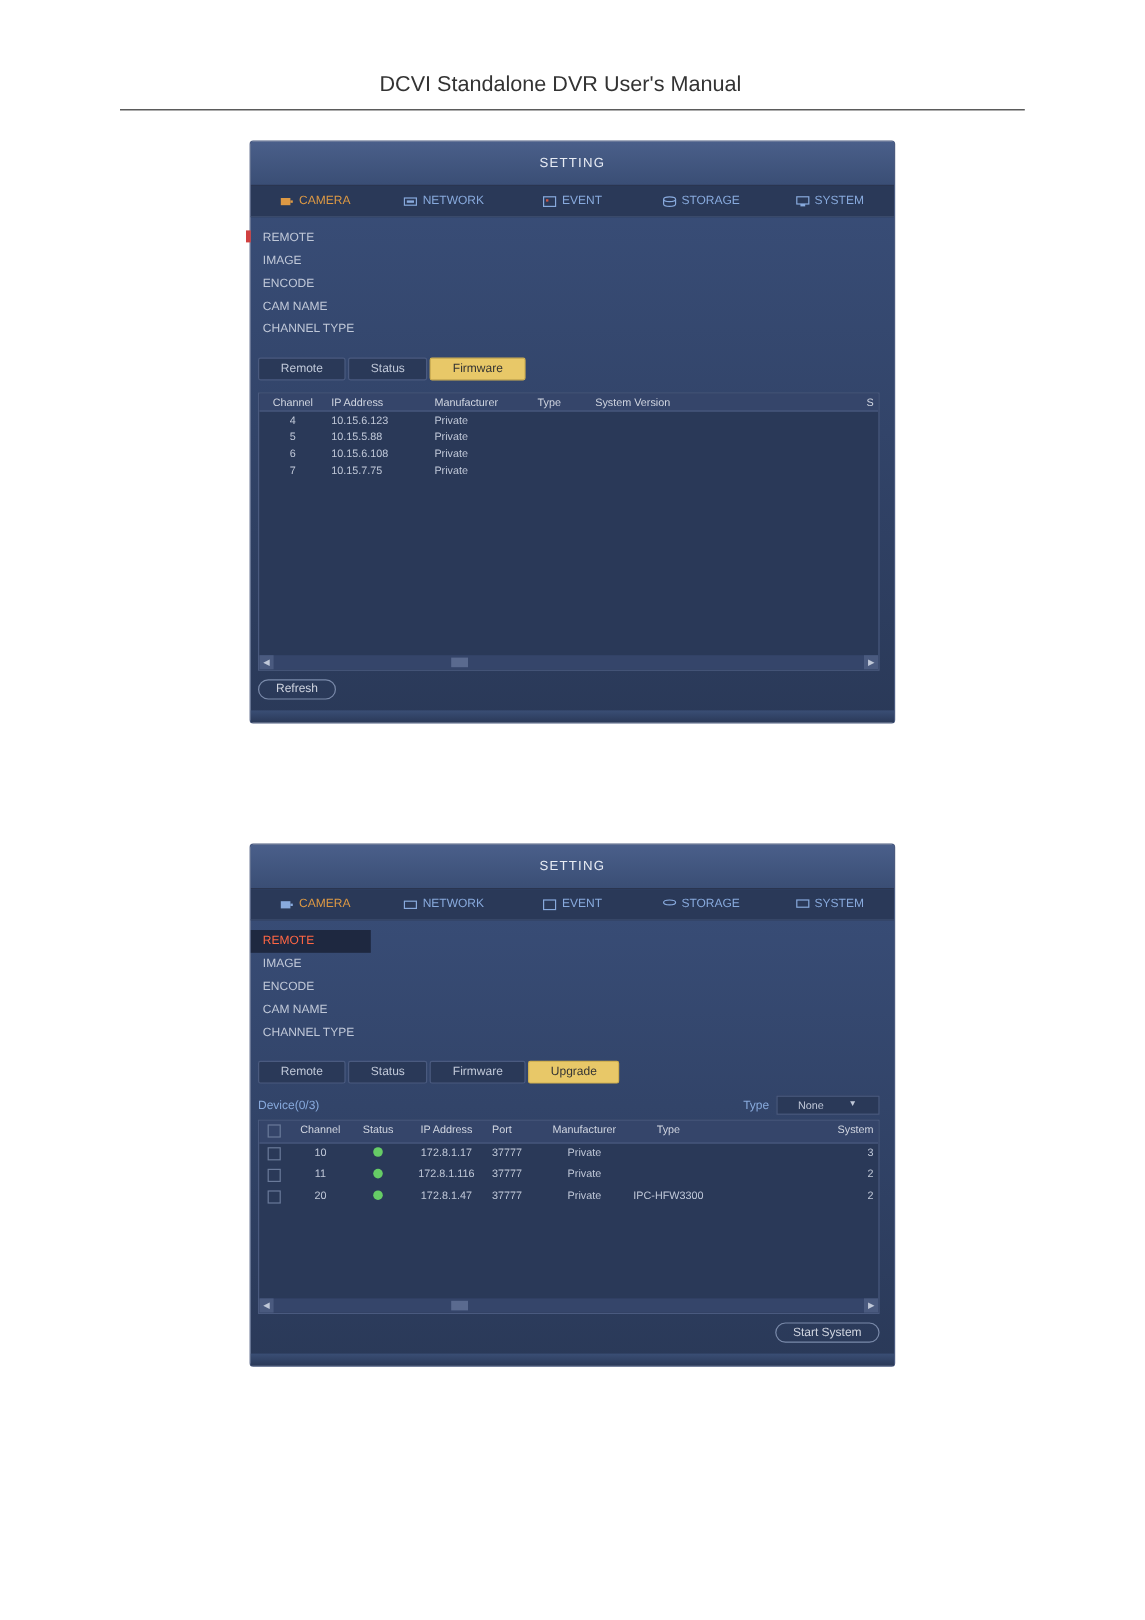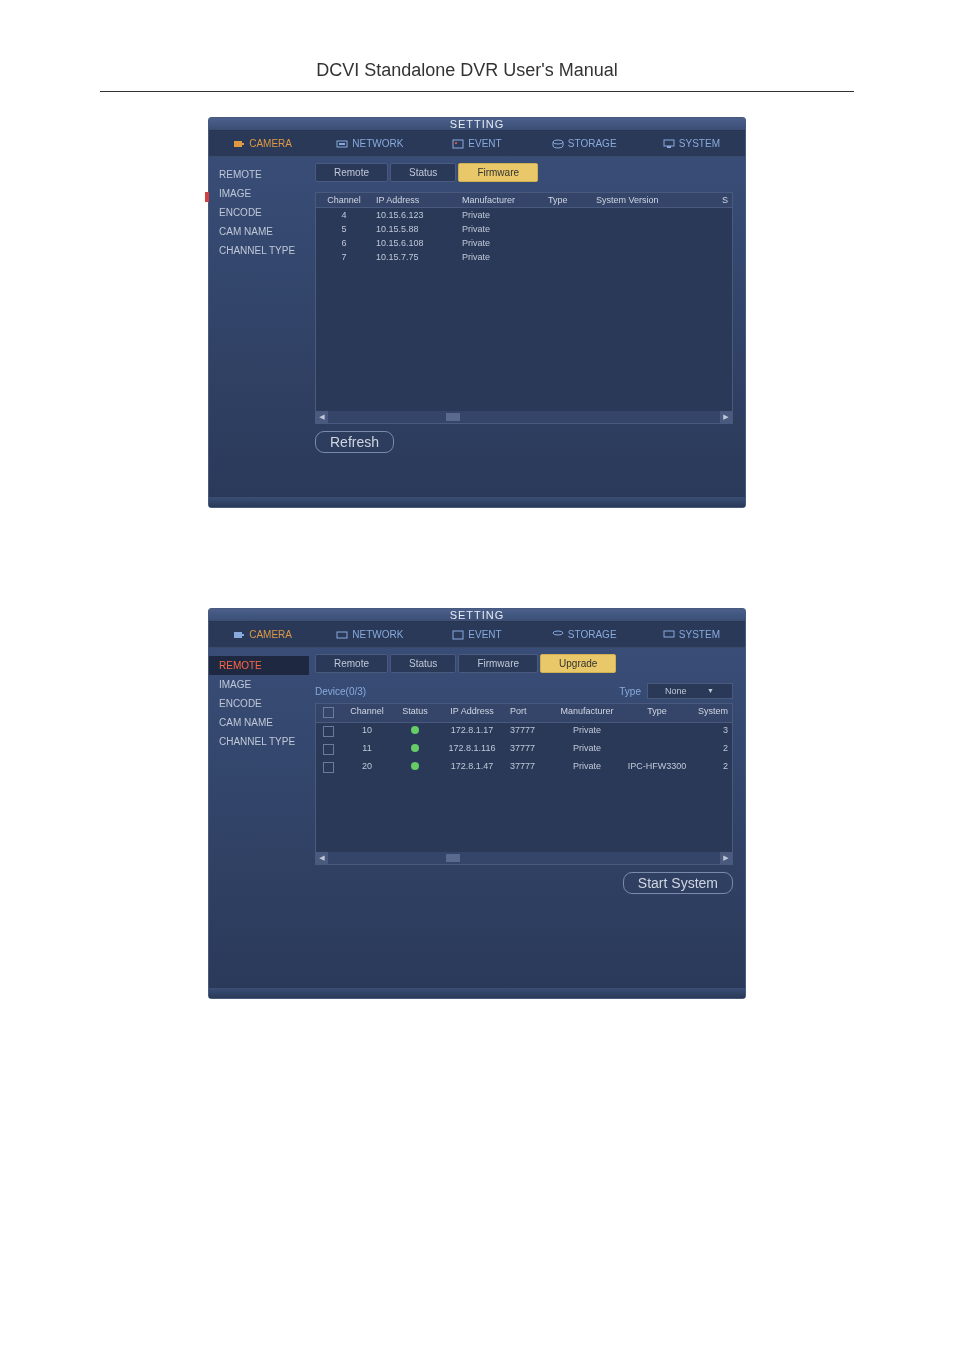--- a/index.html
+++ b/index.html
@@ -27,21 +27,21 @@
   background: linear-gradient(180deg, #3a4f7a 0%, #2a3958 100%);
   border: 1px solid #4a5a7f;
   border-radius: 3px;
   font-size: 10px;
   color: #d0d5e0;
   position: relative;
 }
 .titlebar {
   background: linear-gradient(180deg, #4a5f8a 0%, #3a4e75 100%);
   text-align: center;
-  padding: 0 0;
+  padding: 12px 0;
   font-size: 11px;
   letter-spacing: 1px;
   color: #e8ecf4;
   border-bottom: 1px solid #2a3550;
 }
 .topnav {
   display: flex;
   background: #2a3958;
   border-bottom: 1px solid #3a4a6a;
 }
@@ -58,20 +58,21 @@
 }
 .topnav-item.first { color: #dd9944; }
 .nav-icon {
   width: 12px;
   height: 10px;
   display: inline-block;
 }
 .body-area {
   display: flex;
   min-height: 340px;
+  flex-direction: column;
 }
 .sidebar {
   width: 100px;
   padding: 8px 0;
 }
 .sidebar-item {
   padding: 4px 10px;
   font-size: 10px;
   color: #c0c8d8;
 }
@@ -118,21 +119,21 @@
   background: #2a3958;
   border: 1px solid #4a5a7f;
   border-radius: 8px;
 }
 .btn {
   padding: 2px 14px;
   border: 1px solid #7a8aaa;
   border-radius: 9px;
   background: transparent;
   color: #d0d5e0;
-  font-size: 14px;
+  font-size: 10px;
 }
 .device-row {
   display: flex;
   justify-content: space-between;
   align-items: center;
   margin-bottom: 4px;
 }
 .device-label {
   color: #88aadd;
   font-size: 10px;

